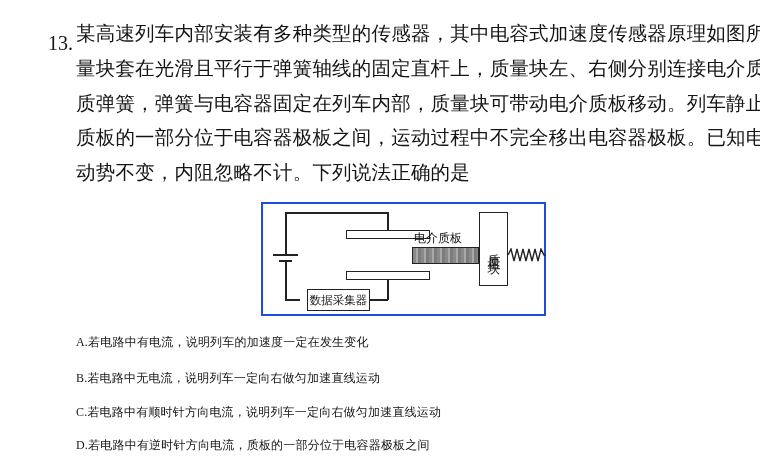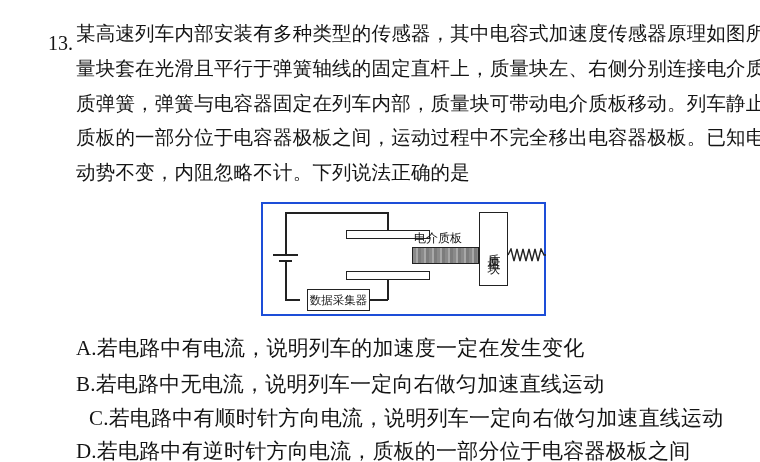--- a/index.html
+++ b/index.html
@@ -45,25 +45,25 @@
     writing-mode:vertical-rl; font-size:13px; font-family:"DejaVu Sans", sans-serif; letter-spacing:4px;
   }
   .collector {
     position:absolute; left:36px; top:85px; width:63px; height:22px; background:#fff;
     border:1.5px solid #222; box-sizing:border-box; display:flex; align-items:center; justify-content:center;
     font-size:11.5px; font-family:"DejaVu Sans", sans-serif;margin-left:8px;
   }
   .spring { position:absolute; left:245px; top:44px; }
 
   .opt {
-    position:absolute; left:76px; font-size:21px; white-space:nowrap; letter-spacing:0.2px;
+    position:absolute; left:76px; font-size:12px; white-space:nowrap; letter-spacing:0.2px;
   }
   .oA { top:334px; }
   .oB { top:370px; }
-  .oC { top:404px;margin-left:13px; }
+  .oC { top:404px; }
   .oD { top:437px; }
   .opt-letter { font-family:"Liberation Serif", serif; }
 </style>
 </head>
 <body>
 
 <div>
   <span class="qnum">13.</span>
   <div class="line l1">某高速列车内部安装有多种类型的传感器，其中电容式加速度传感器原理如图所示，质</div>
   <div class="line l2">量块套在光滑且平行于弹簧轴线的固定直杆上，质量块左、右侧分别连接电介质板和轻</div>

